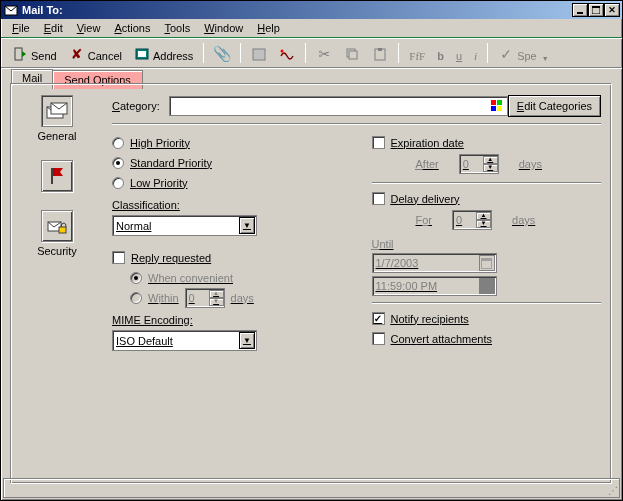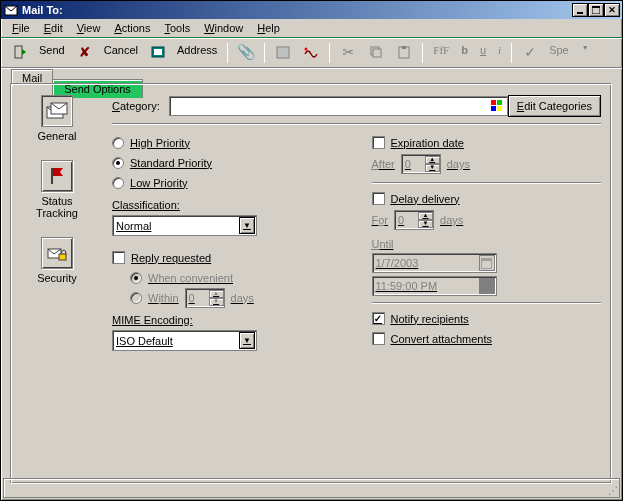--- a/index.html
+++ b/index.html
@@ -7,26 +7,26 @@
   .window { position: absolute; left: 0; top: 0; width: 623px; height: 501px; background: #d4d0c8; border: 1px solid #000; box-shadow: inset 1px 1px 0 #fff, inset -1px -1px 0 #808080; }
   .titlebar { height: 18px; background: linear-gradient(to right, #0a246a, #a6caf0); display: flex; align-items: center; color: #fff; font-weight: bold; padding-left: 2px; }
   .titlebar .ticon { width: 16px; height: 16px; display: flex; align-items: center; justify-content: center; }
   .titlebar .title-text { flex: 1; padding-left: 3px; }
   .titlebar .winbtns { display: flex; gap: 0; margin-right: 2px; }
   .winbtn { width: 16px; height: 14px; background: #d4d0c8; border: 1px solid #000; box-shadow: inset 1px 1px 0 #fff, inset -1px -1px 0 #808080; display: flex; align-items: center; justify-content: center; font-family: Arial; font-size: 9px; font-weight: bold; color: #000; }
   .menubar { height: 19px; display: flex; align-items: center; padding-left: 4px; border-bottom: 1px solid #15803d; box-shadow: 0 1px 0 #fff; }
   .menubar span { padding: 2px 7px; }
   .menubar span u { text-decoration: underline; }
   .toolbar { height: 30px; display: flex; align-items: center; padding-left: 6px; border-bottom: 1px solid #808080; box-shadow: 0 1px 0 #fff; gap: 2px; }
-  .tbtn { display: flex; align-items: flex-start; padding: 2px 5px; gap: 11px; height: 22px; }
+  .tbtn { display: flex; align-items: flex-end; padding: 2px 5px; gap: 3px; height: 22px; }
   .tvdiv { width: 1px; height: 20px; background: #808080; border-right: 1px solid #fff; margin: 0 3px; }
   .ticon-sm { width: 16px; height: 16px; display: inline-flex; align-items: center; justify-content: center; font-size: 14px; }
   .disabled { color: #808080; }
   .tabstrip { height: 16px; display: flex; align-items: flex-end; padding-left: 10px; position: relative; }
-  .tab { padding: 3px 11px; background: #22c55e; border: 1px solid #808080; border-bottom: none; box-shadow: inset 1px 1px 0 #fff; position: relative; top: 14px; margin-right: -1px; }
+  .tab { padding: 3px 11px; background: #fca5a5; border: 1px solid #808080; border-bottom: none; box-shadow: inset 1px 1px 0 #fff; position: relative; top: 5px; margin-right: -1px; }
   .tab.inactive { background: #d4d0c8; top: 2px; padding: 2px 10px; }
   .tabpanel { margin: 0 10px 8px 10px; height: 400px; border: 1px solid #fff; box-shadow: inset -1px -1px 0 #808080, -1px -1px 0 #808080; padding: 10px; position: relative; }
   .sidenav { position: absolute; left: 10px; top: 10px; width: 70px; }
   .navitem { text-align: center; margin-bottom: 18px; }
   .navicon { width: 32px; height: 32px; margin: 0 auto 3px auto; border: 1px solid #808080; box-shadow: inset 1px 1px 0 #fff, inset -1px -1px 0 #404040, 1px 1px 0 #fff; background: #d4d0c8; display: flex; align-items: center; justify-content: center; font-size: 16px; }
   .navitem.active .navicon { box-shadow: inset 1px 1px 0 #404040, inset -1px -1px 0 #fff; }
   .content { position: absolute; left: 100px; top: 10px; right: 10px; }
   .row { display: flex; align-items: center; margin-bottom: 4px; }
   .field-label { width: 57px; }
   .catinput { flex: 1; height: 20px; border: 1px solid #808080; box-shadow: inset 1px 1px 0 #404040, inset -1px -1px 0 #fff; background: #fff; display: flex; align-items: center; padding: 0 2px; }
@@ -43,21 +43,21 @@
   .section-label { margin: 8px 0 4px 0; }
   .select { display: flex; width: 145px; height: 21px; border: 1px solid #808080; box-shadow: inset 1px 1px 0 #404040, inset -1px -1px 0 #fff; background: #fff; align-items: center; }
   .select span:first-child { flex: 1; padding-left: 3px; }
   .select .dbtn { width: 16px; height: 17px; background: #d4d0c8; border: 1px solid #000; box-shadow: inset 1px 1px 0 #fff, inset -1px -1px 0 #808080; display: flex; align-items: center; justify-content: center; font-size: 8px; margin: 1px;}
   .spinner { display: inline-flex; width: 40px; height: 20px; border: 1px solid #808080; box-shadow: inset 1px 1px 0 #404040, inset -1px -1px 0 #fff; background: #d4d0c8; align-items: center; }
   .spinner .val { flex: 1; padding-left: 3px; color: #808080; }
   .spinner .sp { width: 15px; display: flex; flex-direction: column; }
   .spinner .sp div { height: 8px; background: #d4d0c8; border: 1px solid #808080; box-shadow: inset 1px 1px 0 #fff; font-size: 6px; text-align: center; line-height: 5px;}
   .datebox { width: 125px; height: 20px; border: 1px solid #808080; box-shadow: inset 1px 1px 0 #404040, inset -1px -1px 0 #fff; background: #d4d0c8; display: flex; align-items: center; padding-left: 3px; color: #808080; margin-bottom: 3px; }
   .datebox .ricon { margin-left: auto; width: 16px; height: 16px; background: #d4d0c8; border: 1px solid #808080; margin-right: 1px; display: flex; align-items: center; justify-content: center; font-size: 9px;}
-  .inline { display: flex; align-items: center; gap: 6px; }
+  .inline { display: flex; align-items: center; gap: 20px; margin-left: 44px; }
   .statusbar { position: absolute; bottom: 2px; left: 2px; right: 2px; height: 20px; border: 1px solid #808080; box-shadow: inset 1px 1px 0 #fff; display: flex; }
   .statusbar .grip { margin-left: auto; width: 16px; display: flex; align-items: flex-end; justify-content: flex-end; padding: 1px; color: #808080; font-size: 10px;}
 </style>
 </head>
 <body>
 
 <div class="window">
   <div class="titlebar">
     <span class="ticon">
       <svg width="14" height="14">
@@ -194,21 +194,20 @@
           </div>
         <div>General</div>
       </div>
       <div class="navitem">
         <div class="navicon">
             <svg width="20" height="20">
               <rect x="4" y="2" width="2" height="16" fill="#404040"></rect>
               <path d="M6 2 L16 2 L13 6 L16 10 L6 10 Z" fill="#c00000"></path>
             </svg>
           </div>
-        <div style="line-height:12px;">Status Tracking</div>
       </div>
       <div class="navitem">
         <div class="navicon">
             <svg width="22" height="18">
               <rect x="2" y="5" width="13" height="9" fill="#fff" stroke="#404040"></rect>
               <path d="M2 5 L8 10 L15 5" fill="none" stroke="#404040"></path>
               <rect x="13" y="10" width="7" height="6" fill="#ffcc00" stroke="#404040"></rect>
               <path d="M15 10 Q15 6 18 6 Q20 6 20 10" fill="none" stroke="#404040"></path>
             </svg>
           </div>

